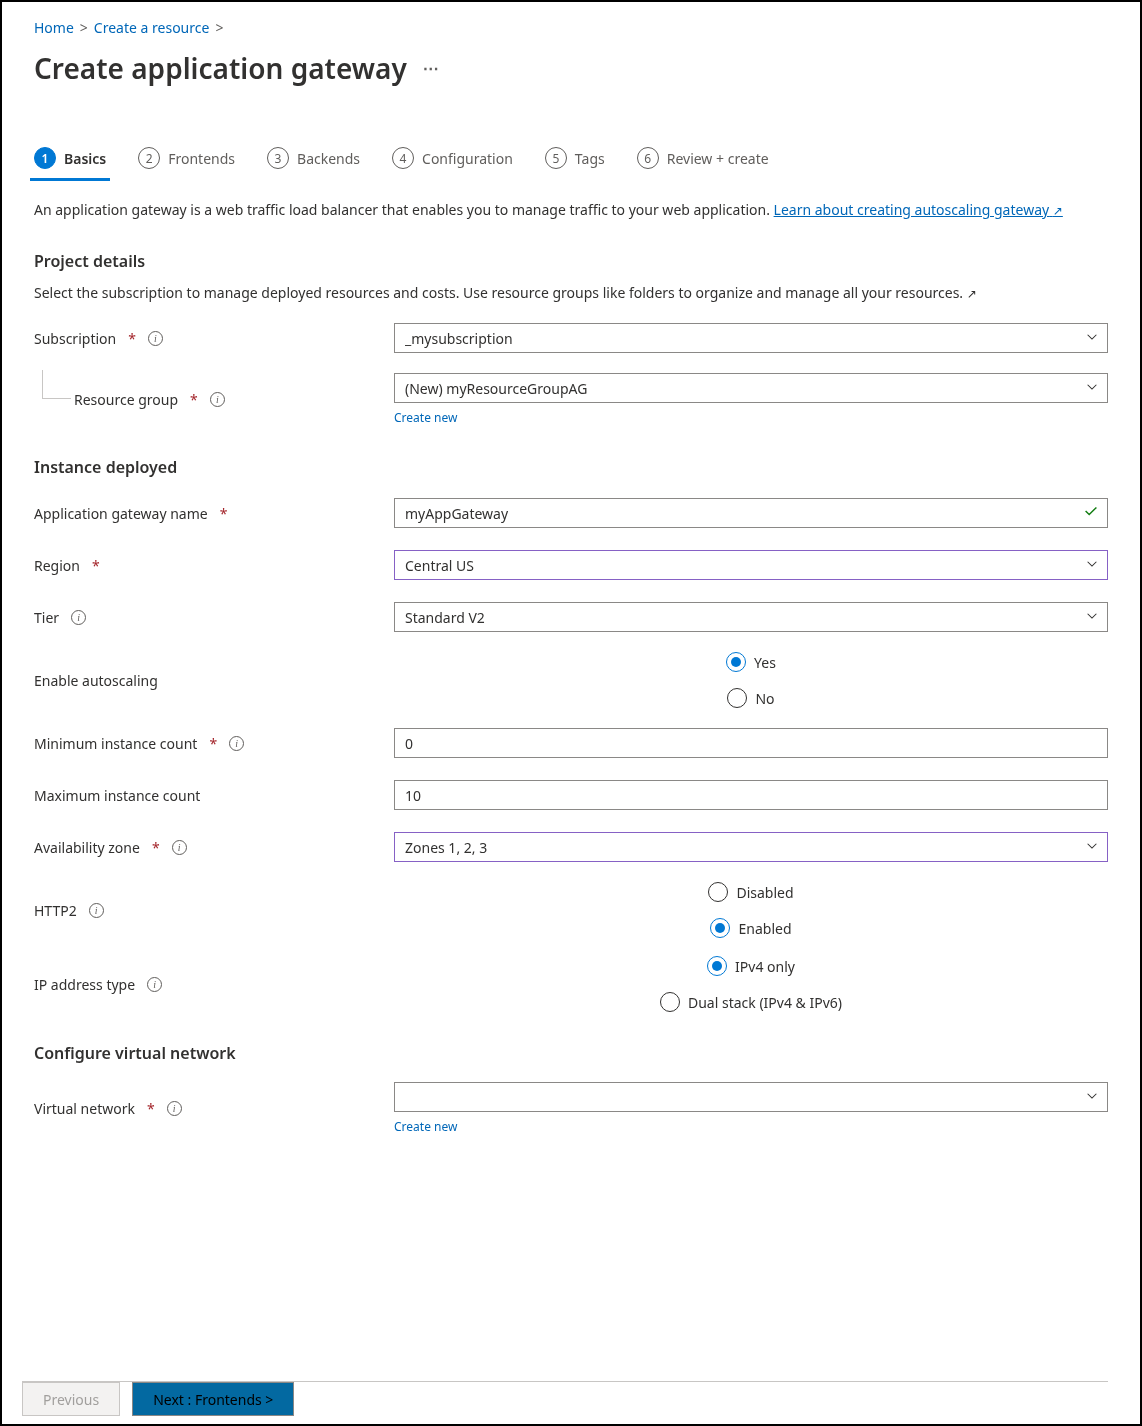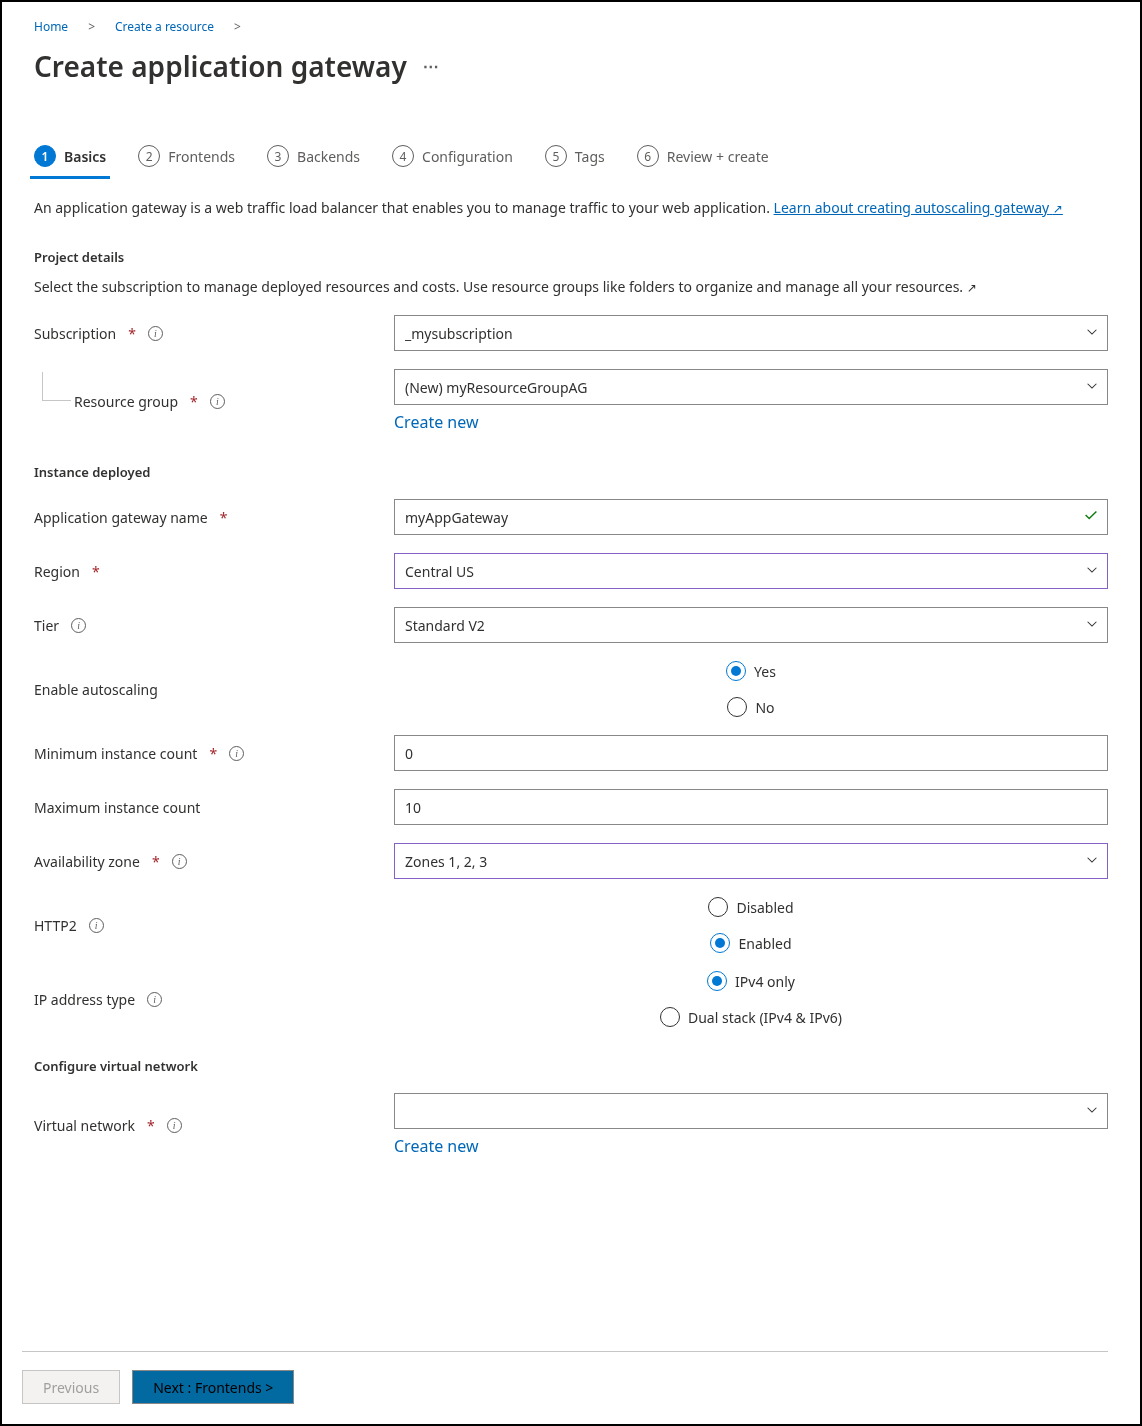--- a/index.html
+++ b/index.html
@@ -17,54 +17,54 @@
     font-family:"Segoe UI",system-ui,sans-serif;
     font-size:14px;
     color:var(--text);
     width:1142px;
     height:1426px;
     padding:16px 32px 20px 32px;
     border:2px solid #000;
     position:relative;
   }
   a{color:var(--link);text-decoration:none;}
-  .breadcrumbs{font-size:12px;margin-bottom:12px;display:flex;align-items:center;gap:20px;}
+  .breadcrumbs{font-size:14px;margin-bottom:12px;display:flex;align-items:center;gap:6px;}
   .breadcrumbs .sep{color:var(--gray);}
   h1{font-size:28px;font-weight:600;margin:0 0 20px 0;display:flex;align-items:center;gap:16px;}
   .ellipsis{color:var(--gray);font-size:16px;letter-spacing:2px;cursor:pointer;}
   .tabs{display:flex;gap:32px;margin-top:56px;border-bottom:0;}
   .tab{display:flex;align-items:center;gap:8px;padding:4px 0 10px 0;cursor:pointer;color:var(--gray);position:relative;}
   .tab .num{width:22px;height:22px;border-radius:50%;border:1px solid var(--gray);display:flex;align-items:center;justify-content:center;font-size:12px;}
   .tab.active{color:var(--text);font-weight:600;}
   .tab.active .num{background:var(--accent);border-color:var(--accent);color:#fff;}
   .tab.active::after{content:"";position:absolute;bottom:-2px;left:-4px;right:-4px;height:3px;background:var(--accent);}
   .desc{margin:20px 0 6px 0;line-height:1.5;color:var(--text);}
   .ext-icon{font-size:12px;}
-  h2{font-size:13px;font-weight:600;margin:30px 0 10px 0;}
+  h2{font-size:16px;font-weight:600;margin:30px 0 10px 0;}
   .sub{color:var(--text);line-height:1.5;margin:0 0 10px 0;}
   .row{display:flex;align-items:center;min-height:34px;margin:18px 0;}
   .label-col{width:360px;display:flex;align-items:center;gap:12px;color:var(--text);}
   .indent{padding-left:40px;position:relative;}
   .indent::before{content:"";position:absolute;left:8px;top:-20px;width:28px;height:28px;border-left:1px solid var(--border-light);border-bottom:1px solid var(--border-light);}
   .req{color:#a4262c;font-size:14px;}
   .info{width:15px;height:15px;border-radius:50%;border:1px solid var(--gray);display:inline-flex;align-items:center;justify-content:center;font-size:10px;font-style:italic;font-family:serif;color:var(--gray);cursor:default;}
   .input-col{flex:1;position:relative;}
-  .select,.text-input{width:100%;height:36px;border:1px solid var(--border);background:#fff;padding:0 30px 0 10px;font-family:inherit;font-size:14px;color:var(--text);display:flex;align-items:center;cursor:pointer;position:relative;}
+  .select,.text-input{width:100%;height:30px;border:1px solid var(--border);background:#fff;padding:0 30px 0 10px;font-family:inherit;font-size:14px;color:var(--text);display:flex;align-items:center;cursor:pointer;position:relative;}
   .text-input{cursor:text;}
   .select.purple{border-color:var(--purple);}
   .chevron,.check{position:absolute;right:8px;top:50%;transform:translateY(-50%);}
   .chevron svg{width:14px;height:14px;}
   .check svg{width:18px;height:18px;stroke:#107c10;}
-  .link-below{font-size:16px;margin-top:6px;display:inline-block;}
+  .link-below{font-size:12px;margin-top:6px;display:inline-block;}
   .radio-group{display:flex;gap:16px;align-items:center;flex-direction:column;}
   .radio{display:flex;align-items:center;gap:8px;cursor:pointer;}
   .radio .outer{width:20px;height:20px;border:1px solid var(--text);border-radius:50%;display:flex;align-items:center;justify-content:center;}
   .radio.selected .outer{border-color:var(--accent);}
   .radio.selected .inner{width:10px;height:10px;background:var(--accent);border-radius:50%;}
-  .footer{position:absolute;left:20px;right:32px;bottom:20px;border-top:1px solid var(--border-light);padding-top:18px;display:flex;gap:12px;}
+  .footer{position:absolute;left:20px;right:32px;bottom:8px;border-top:1px solid var(--border-light);display:flex;gap:12px;}
   .btn{height:34px;padding:0 20px;font-family:inherit;font-size:14px;border:1px solid var(--border);background:#0369a1;cursor:pointer;}
   .btn.disabled{background:#f3f2f1;border-color:#c8c6c4;color:#a19f9d;cursor:not-allowed;}
 </style>
 </head>
 <body>
 
 <div class="breadcrumbs">
   <a href="#">Home</a>
   <span class="sep">&gt;</span>
   <a href="#">Create a resource</a>

